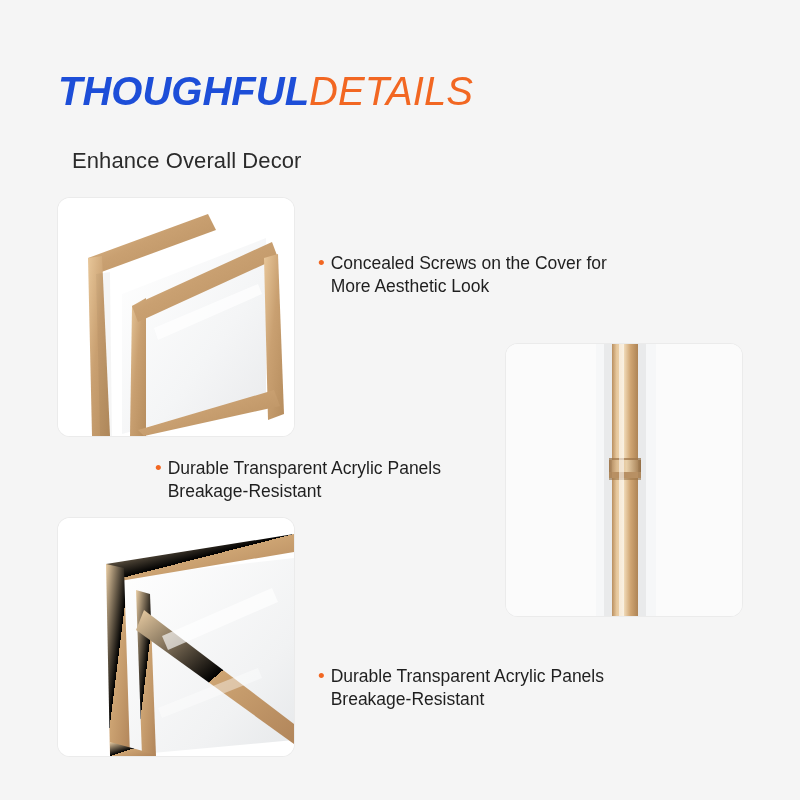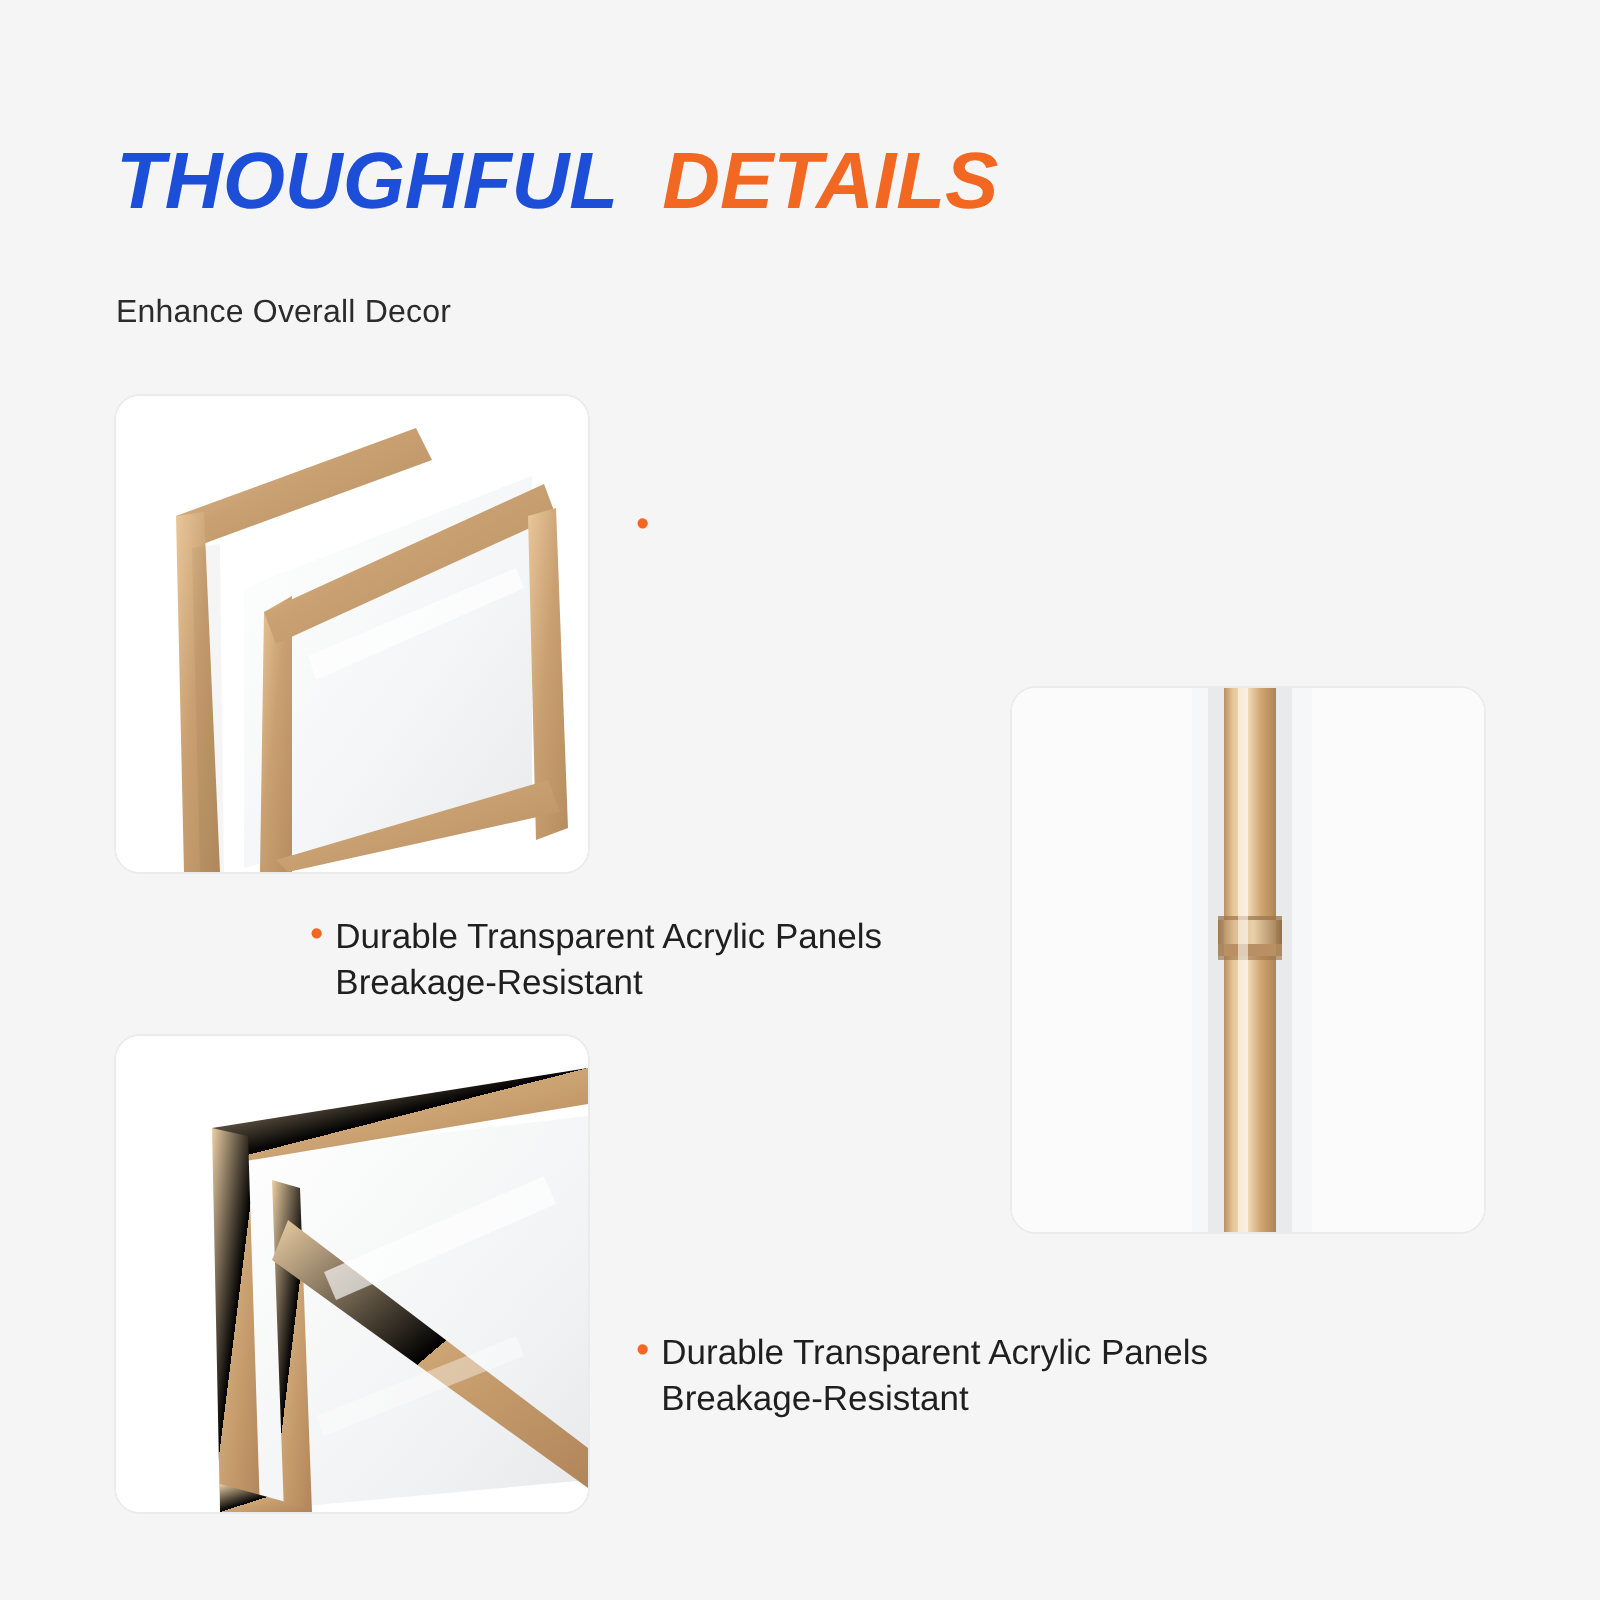--- a/index.html
+++ b/index.html
@@ -33,30 +33,30 @@
   }
   .heading .word-dark {
     color: #1d4ed8;
     font-style: italic;
     font-weight: 900;
     letter-spacing: 0px;
   }
   .heading .word-accent {
     color: #f26722;
     font-style: italic;
-    font-weight: 700;
+    font-weight: 400;
     letter-spacing: 0px;
-    margin-left: 22px;
+    margin-left: 0;
   }
 
   .subheading {
     position: absolute;
-    left: 58px;
+    left: 72px;
     top: 148px;
-    font-size: 16px;
+    font-size: 22px;
     color: #2b2b2b;
     letter-spacing: 0.1px;
   }
 
   
   .photo-card {
     position: absolute;
     background: #ffffff;
     border-radius: 12px;
     overflow: hidden;
@@ -160,20 +160,22 @@
 
         <polygon points="96,130 200,86 204,96 100,142" fill="#ffffff" opacity="0.7"></polygon>
 
         <polygon points="38,76 52,74 54,238 42,238" fill="#000000" opacity="0.04"></polygon>
       </svg>
     </div>
   </div>
 
   <div class="bullet-block" id="bullet-1">
     <span class="bullet-dot">•</span>
+    <span class="bullet-text">Concealed Screws on the Cover for
+More Aesthetic Look</span>
   </div>
 
   <div class="photo-card" id="photo-pole">
     <div class="photo-inner">
       <svg class="illus" viewBox="0 0 236 272" preserveAspectRatio="xMidYMid slice">
         <defs>
           <linearGradient id="gold2" x1="0" y1="0" x2="1" y2="0">
             <stop offset="0%" stop-color="#b98f60"></stop>
             <stop offset="18%" stop-color="#e7c89d"></stop>
             <stop offset="45%" stop-color="#f2ddbc"></stop>

